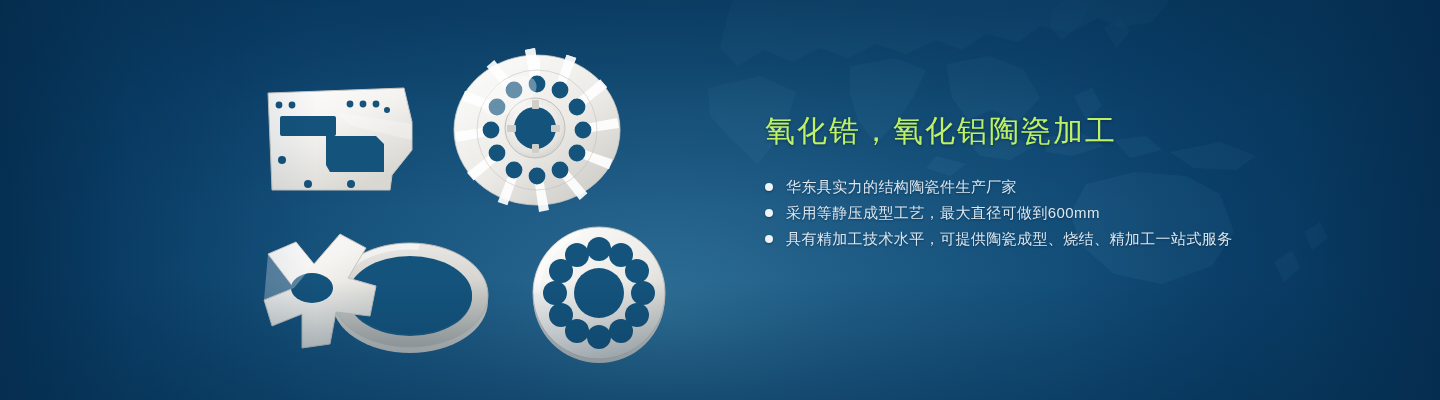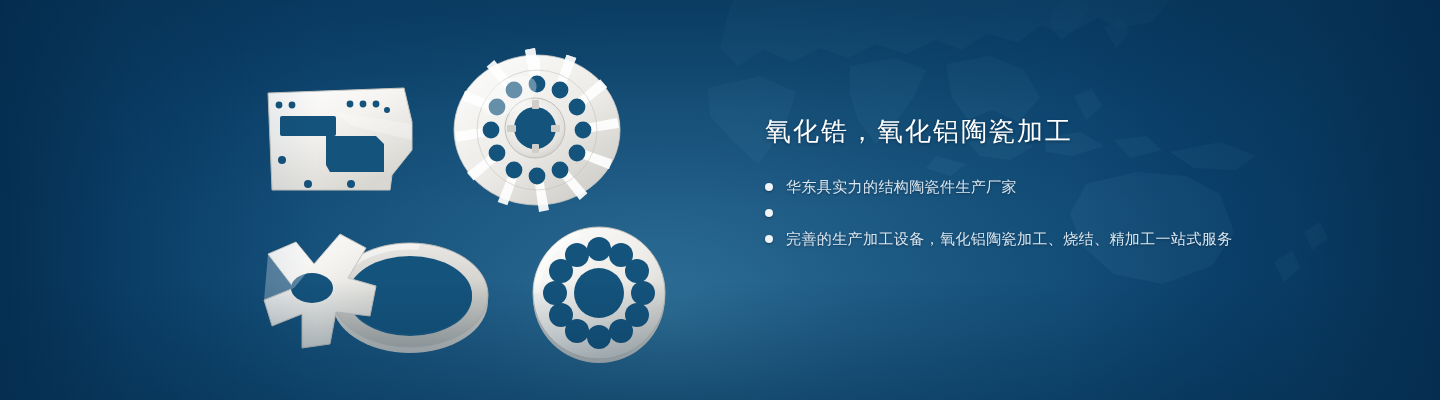--- a/index.html
+++ b/index.html
@@ -39,21 +39,21 @@
   }
   .worldmap svg{width:100%;height:100%;display:block;}
 
   
   .products{position:absolute;left:0;top:0;width:720px;height:400px;}
   .products svg{position:absolute;left:0;top:0;width:720px;height:400px;}
 
   
   .copy{position:absolute;left:765px;top:112px;width:620px;}
   .headline{
-    font-size:26px;line-height:38px;color:#ffffff;letter-spacing:2px;
+    font-size:30px;line-height:38px;color:#bef264;letter-spacing:2px;
     font-weight:400;margin:0 0 24px 0;white-space:nowrap;
     text-shadow:0 1px 3px rgba(2,26,48,.55);
   }
   .bullets{list-style:none;margin:0;padding:0;text-align:center;}
   .bullet{
     display:flex;align-items:center;height:25px;margin:0 0 1px 0;
   }
   .dot{
     width:8px;height:8px;border-radius:50%;background:#eef4f8;
     flex:0 0 8px;margin-right:13px;box-shadow:0 1px 2px rgba(0,0,0,.35);
@@ -288,21 +288,22 @@
   <div class="copy">
     <h1 class="headline">氧化锆，氧化铝陶瓷加工</h1>
 
     <ul class="bullets">
       <li class="bullet">
         <span class="dot"></span>
         <span class="btext">华东具实力的结构陶瓷件生产厂家</span>
       </li>
       <li class="bullet">
         <span class="dot"></span>
+        <span class="btext">采用等静压成型工艺，最大直径可做到600mm</span>
       </li>
       <li class="bullet">
         <span class="dot"></span>
-        <span class="btext">完善的生产加工设备，氧化铝陶瓷加工、烧结、精加工一站式服务</span>
+        <span class="btext">具有精加工技术水平，可提供陶瓷成型、烧结、精加工一站式服务</span>
       </li>
     </ul>
   </div>
 
 </div>
 
 </body></html>

